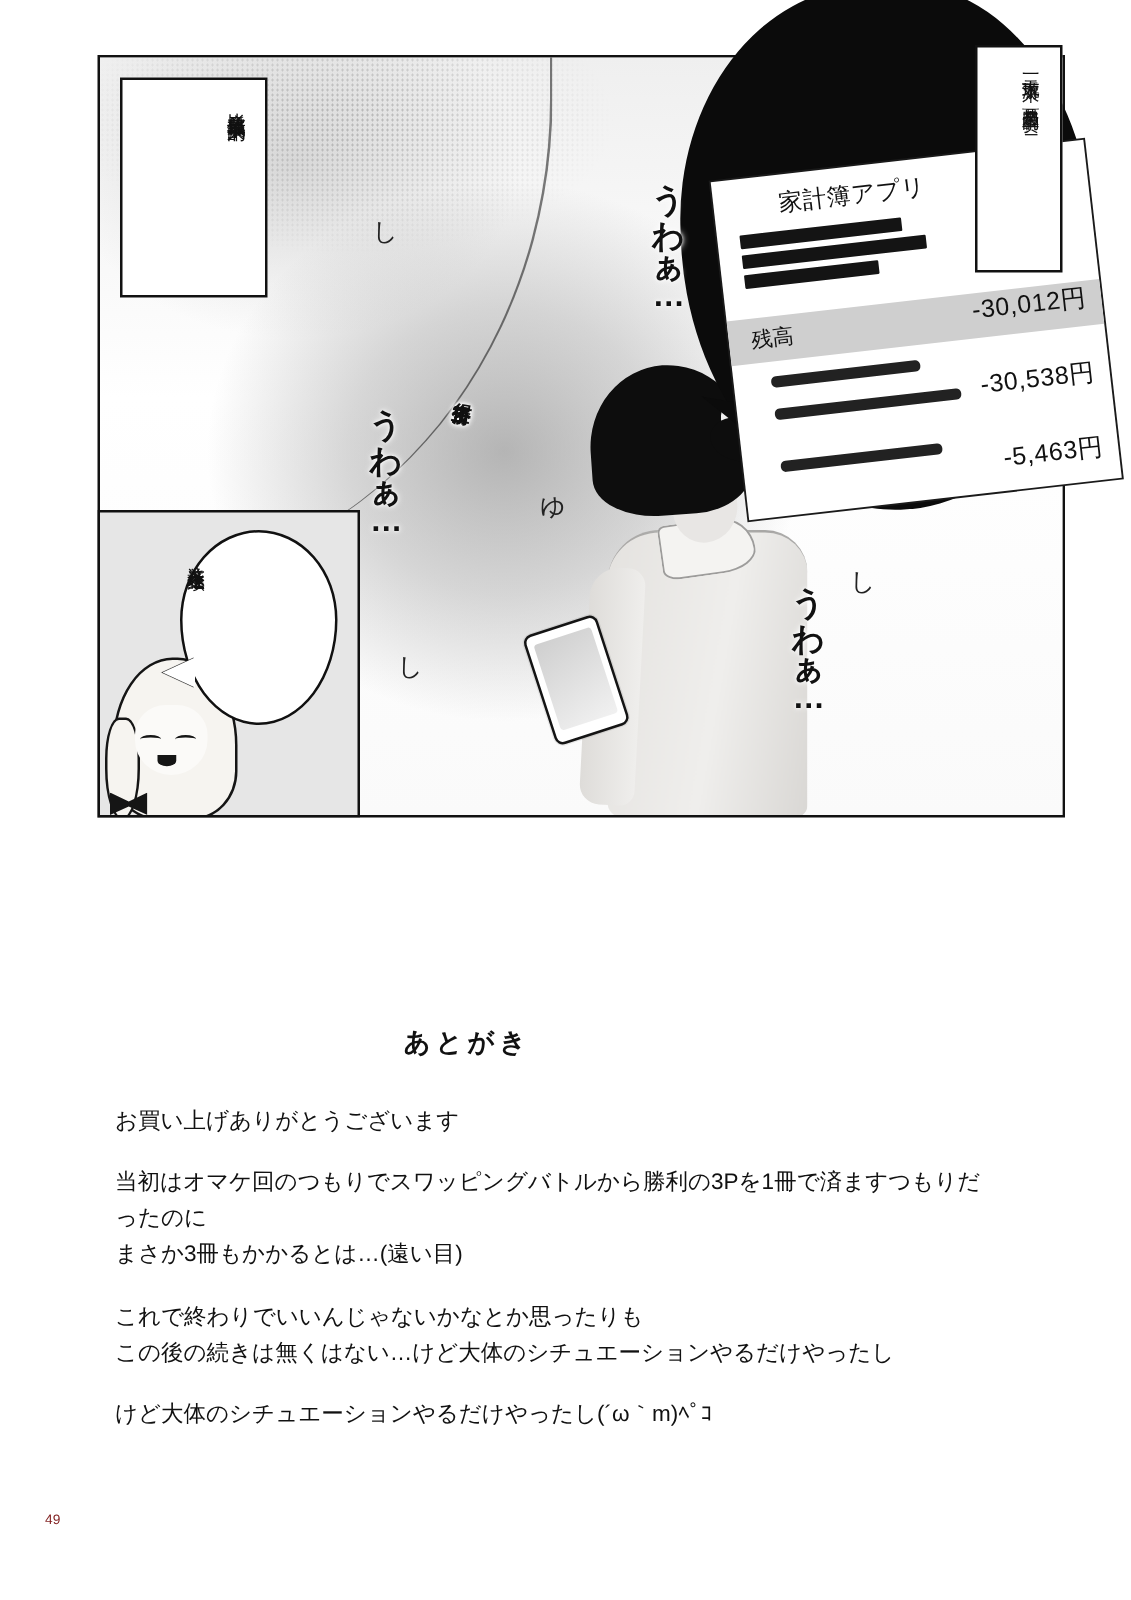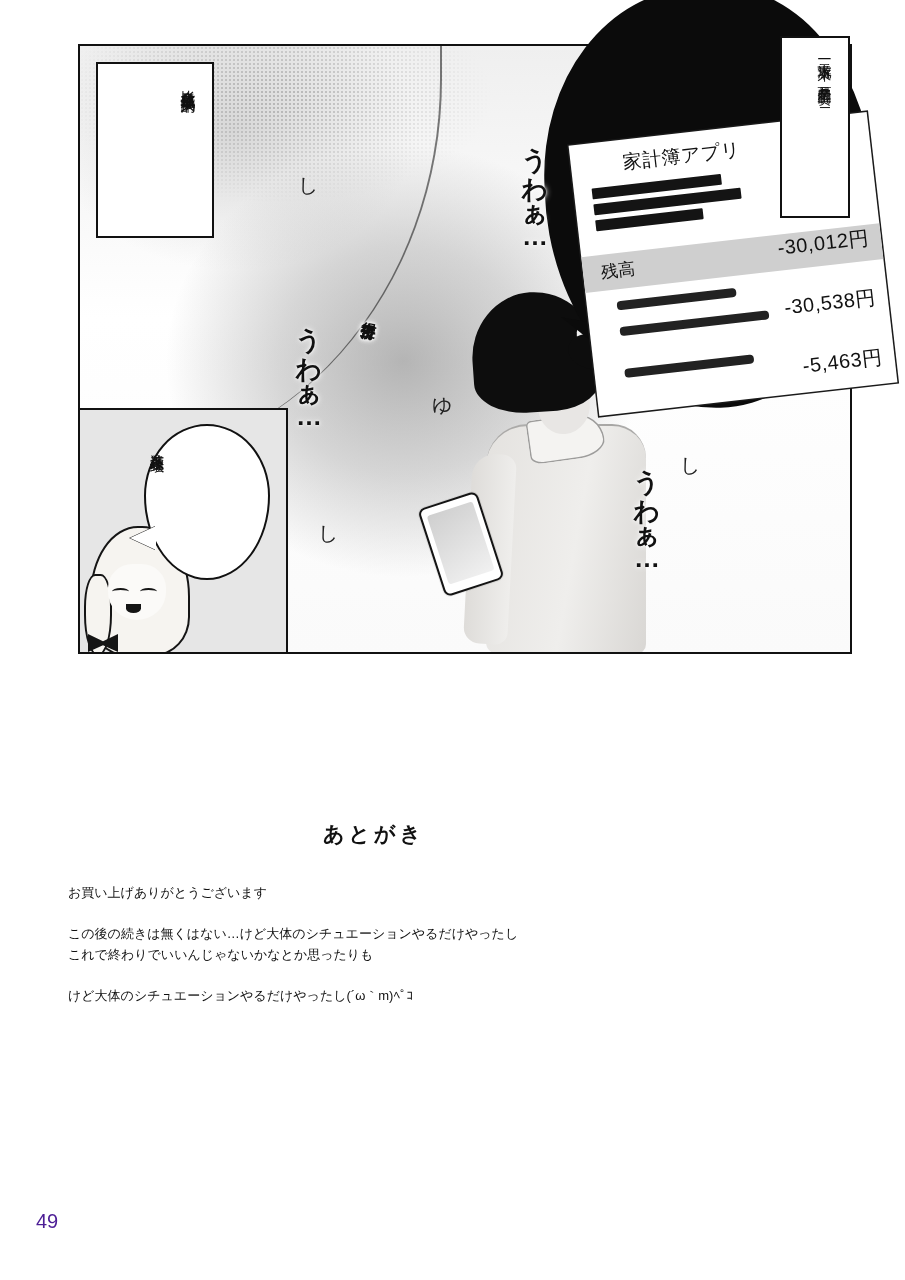--- a/index.html
+++ b/index.html
@@ -367,34 +367,34 @@
     width: 748px;
   }
   #afterword-title {
     text-align: center;
     font-size: 21px;
     letter-spacing: 4px;
     color: #111;
     font-weight: bold;
   }
   #afterword-body {
-    margin: 34px 0 0 68px;
+    margin: 34px 0 0 92px;
     width: 700px;
     color: #111;
-    font-size: 13px;
+    font-size: 18px;
     line-height: 1.62;
   }
   #afterword-body p { margin: 0 0 20px 0; }
   #afterword-body p .ln { display: block; }
 
   #page-number {
     position: absolute;
     left: 36px; top: 1210px;
-    font-size: 20px;
-    color: #4c1d95;
+    font-size: 11px;
+    color: #7f1d1d;
   }
 </style>
 </head>
 <body>
 
 <div id="manga-page">
 
   <div id="main-panel">
     <div class="bg-wash"></div>
     <div class="dots"></div>
@@ -468,24 +468,26 @@
   </div>
 </div>
 
 <div id="afterword">
   <div id="afterword-title">あとがき</div>
   <div id="afterword-body">
     <p>
       <span class="ln">お買い上げありがとうございます</span>
     </p>
     <p>
+      <span class="ln">当初はオマケ回のつもりでスワッピングバトルから勝利の3Pを1冊で済ますつもりだったのに</span>
+      <span class="ln">まさか3冊もかかるとは…(遠い目)</span>
     </p>
     <p>
+      <span class="ln">これで終わりでいいんじゃないかなとか思ったりも</span>
       <span class="ln">この後の続きは無くはない…けど大体のシチュエーションやるだけやったし</span>
-      <span class="ln">これで終わりでいいんじゃないかなとか思ったりも</span>
     </p>
     <p>
       <span class="ln">けど大体のシチュエーションやるだけやったし(´ω｀m)ﾍﾟｺ</span>
     </p>
   </div>
 </div>
 
 <div id="page-number">49</div>
 
 </body></html>

